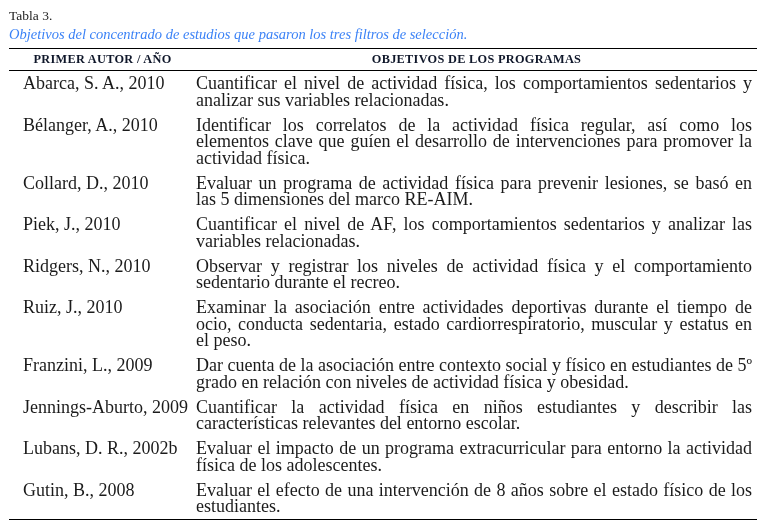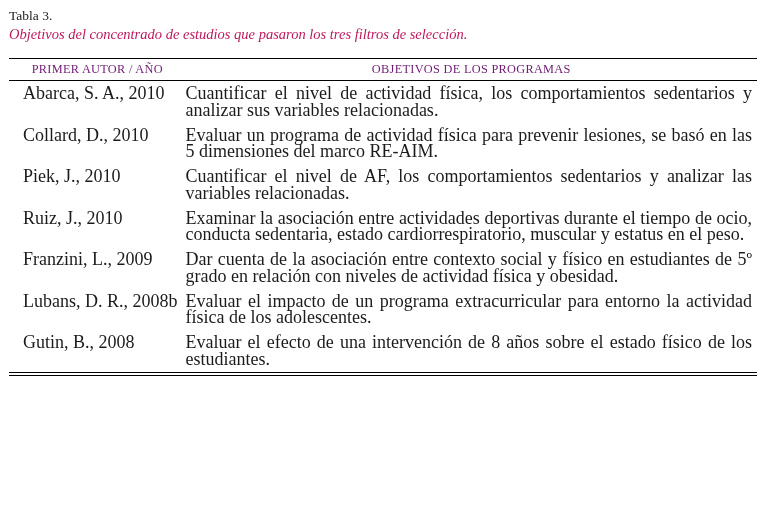--- a/index.html
+++ b/index.html
@@ -18,37 +18,37 @@
   }
   .table-label {
     font-size: 13.5px;
     line-height: 17px;
     color: #1b1b1b;
   }
   .table-caption {
     font-size: 14.5px;
     font-style: italic;
     line-height: 18px;
-    margin: 1px 0 15px 0;
-    color: #be185d;
+    margin: 1px 0 5px 0;
+    color: #3b82f6;
   }
   table.data-table {
     width: 100%;
     border-collapse: collapse;
     border-top: 1.5px solid #000;
     border-bottom: 4px double #000;
   }
   thead th {
-    font-weight: normal;
+    font-weight: bold;
     font-size: 12.3px;
     letter-spacing: 0.3px;
     text-align: center;
     padding: 3px 0 3px 0;
     border-bottom: 1.5px solid #000;
-    color: #701a75;
+    color: #0f172a;
     white-space: nowrap;
   }
   thead th.col-author { width: 172px; }
   tbody td {
     vertical-align: top;
     font-size: 18px;
     line-height: 16.5px;
     padding: 4px 0 4.5px 0;
     color: #1b1b1b;
   }
@@ -75,37 +75,49 @@
         <th class="col-author">PRIMER AUTOR / AÑO</th>
         <th class="col-objectives">OBJETIVOS DE LOS PROGRAMAS</th>
       </tr>
     </thead>
     <tbody>
         <tr>
           <td class="author">Abarca, S. A., 2010</td>
           <td class="objective">Cuantificar el nivel de actividad física, los comportamientos sedentarios y analizar sus variables relacionadas.</td>
         </tr>
         <tr>
+          <td class="author">Bélanger, A., 2010</td>
+          <td class="objective">Identificar los correlatos de la actividad física regular, así como los elementos clave que guíen el desarrollo de intervenciones para promover la actividad física.</td>
+        </tr>
+        <tr>
           <td class="author">Collard, D., 2010</td>
           <td class="objective">Evaluar un programa de actividad física para prevenir lesiones, se basó en las 5 dimensiones del marco RE-AIM.</td>
         </tr>
         <tr>
           <td class="author">Piek, J., 2010</td>
           <td class="objective">Cuantificar el nivel de AF, los comportamientos sedentarios y analizar las variables relacionadas.</td>
+        </tr>
+        <tr>
+          <td class="author">Ridgers, N., 2010</td>
+          <td class="objective">Observar y registrar los niveles de actividad física y el comportamiento sedentario durante el recreo.</td>
         </tr>
         <tr>
           <td class="author">Ruiz, J., 2010</td>
           <td class="objective">Examinar la asociación entre actividades deportivas durante el tiempo de ocio, conducta sedentaria, estado cardiorrespiratorio, muscular y estatus en el peso.</td>
         </tr>
         <tr>
           <td class="author">Franzini, L., 2009</td>
           <td class="objective">Dar cuenta de la asociación entre contexto social y físico en estudiantes de 5º grado en relación con niveles de actividad física y obesidad.</td>
         </tr>
         <tr>
-          <td class="author">Lubans, D. R., 2008b</td>
+          <td class="author">Jennings-Aburto, 2009</td>
+          <td class="objective">Cuantificar la actividad física en niños estudiantes y describir las características relevantes del entorno escolar.</td>
+        </tr>
+        <tr>
+          <td class="author">Lubans, D. R., 2002b</td>
           <td class="objective">Evaluar el impacto de un programa extracurricular para entorno la actividad física de los adolescentes.</td>
         </tr>
         <tr>
           <td class="author">Gutin, B., 2008</td>
           <td class="objective">Evaluar el efecto de una intervención de 8 años sobre el estado físico de los estudiantes.</td>
         </tr>
       </tbody>
   </table>
 </div>
 

